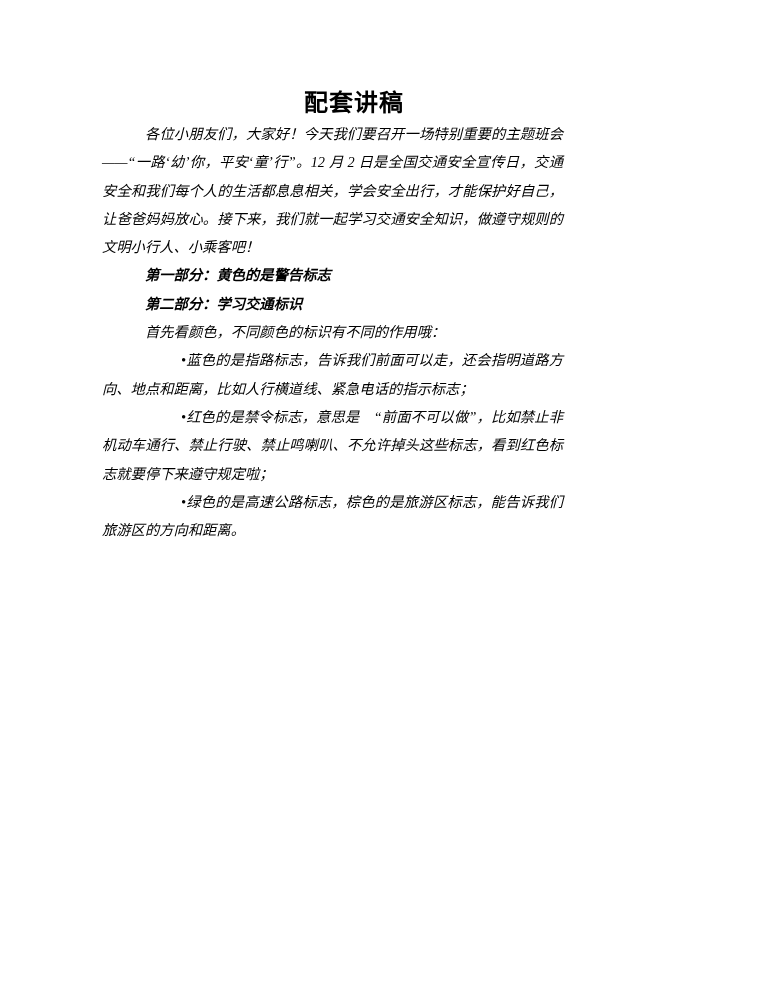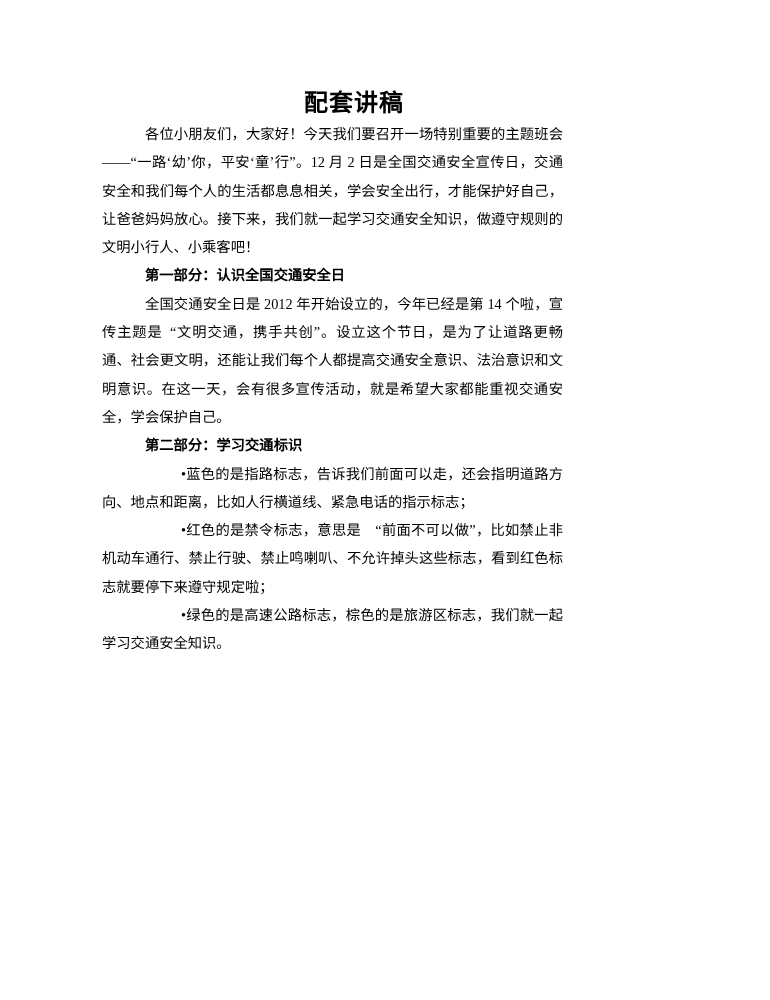--- a/index.html
+++ b/index.html
@@ -21,39 +21,40 @@
     text-align:center;
     font-size:24px;
     font-weight:bold;
     line-height:30px;
     letter-spacing:1px;
     position:relative;
     left:21px;
   }
   .doc-body{
     margin:2px 103px 18px 102px; 
+    font-style:italic;
   }
   .doc-body p{
     margin:0;
     font-size:14.3px;
     line-height:28.3px;
     text-align:justify;
     word-break:break-all;
   }
   .doc-body p.body{ text-indent:43px; }
   .doc-body p.heading{ font-weight:bold; text-indent:43px; text-align:left; }
   .doc-body p.bullet{ text-indent:79px; }
 </style>
 </head>
 <body>
 
 <div class="page">
   <h1 class="doc-title">配套讲稿</h1>
   <div class="doc-body">
       <p class="body">各位小朋友们，大家好！今天我们要召开一场特别重要的主题班会 ——“一路‘幼’你，平安‘童’行”。12 月 2 日是全国交通安全宣传日，交通安全和我们每个人的生活都息息相关，学会安全出行，才能保护好自己，让爸爸妈妈放心。接下来，我们就一起学习交通安全知识，做遵守规则的文明小行人、小乘客吧！</p>
-      <p class="heading">第一部分：认识全国交通安全日</p>
-      <p class="body">全国交通安全日是 2012 年开始设立的，今年已经是第 14 个啦，宣传主题是 “文明交通，携手共创”。设立这个节日，是为了让道路更畅通、社会更文明，还能让我们每个人都提高交通安全意识、法治意识和文明意识。在这一天，会有很多宣传活动，就是希望大家都能重视交通安全，学会保护自己。</p>
+      <p class="heading">第一部分：黄色的是警告标志</p>
       <p class="heading">第二部分：学习交通标识</p>
+      <p class="body">首先看颜色，不同颜色的标识有不同的作用哦：</p>
       <p class="bullet">•蓝色的是指路标志，告诉我们前面可以走，还会指明道路方向、地点和距离，比如人行横道线、紧急电话的指示标志；</p>
       <p class="bullet">•红色的是禁令标志，意思是  “前面不可以做”，比如禁止非机动车通行、禁止行驶、禁止鸣喇叭、不允许掉头这些标志，看到红色标志就要停下来遵守规定啦；</p>
-      <p class="bullet">•绿色的是高速公路标志，棕色的是旅游区标志，我们就一起学习交通安全知识。</p>
+      <p class="bullet">•绿色的是高速公路标志，棕色的是旅游区标志，能告诉我们旅游区的方向和距离。</p>
     </div>
 </div>
 
 </body></html>

